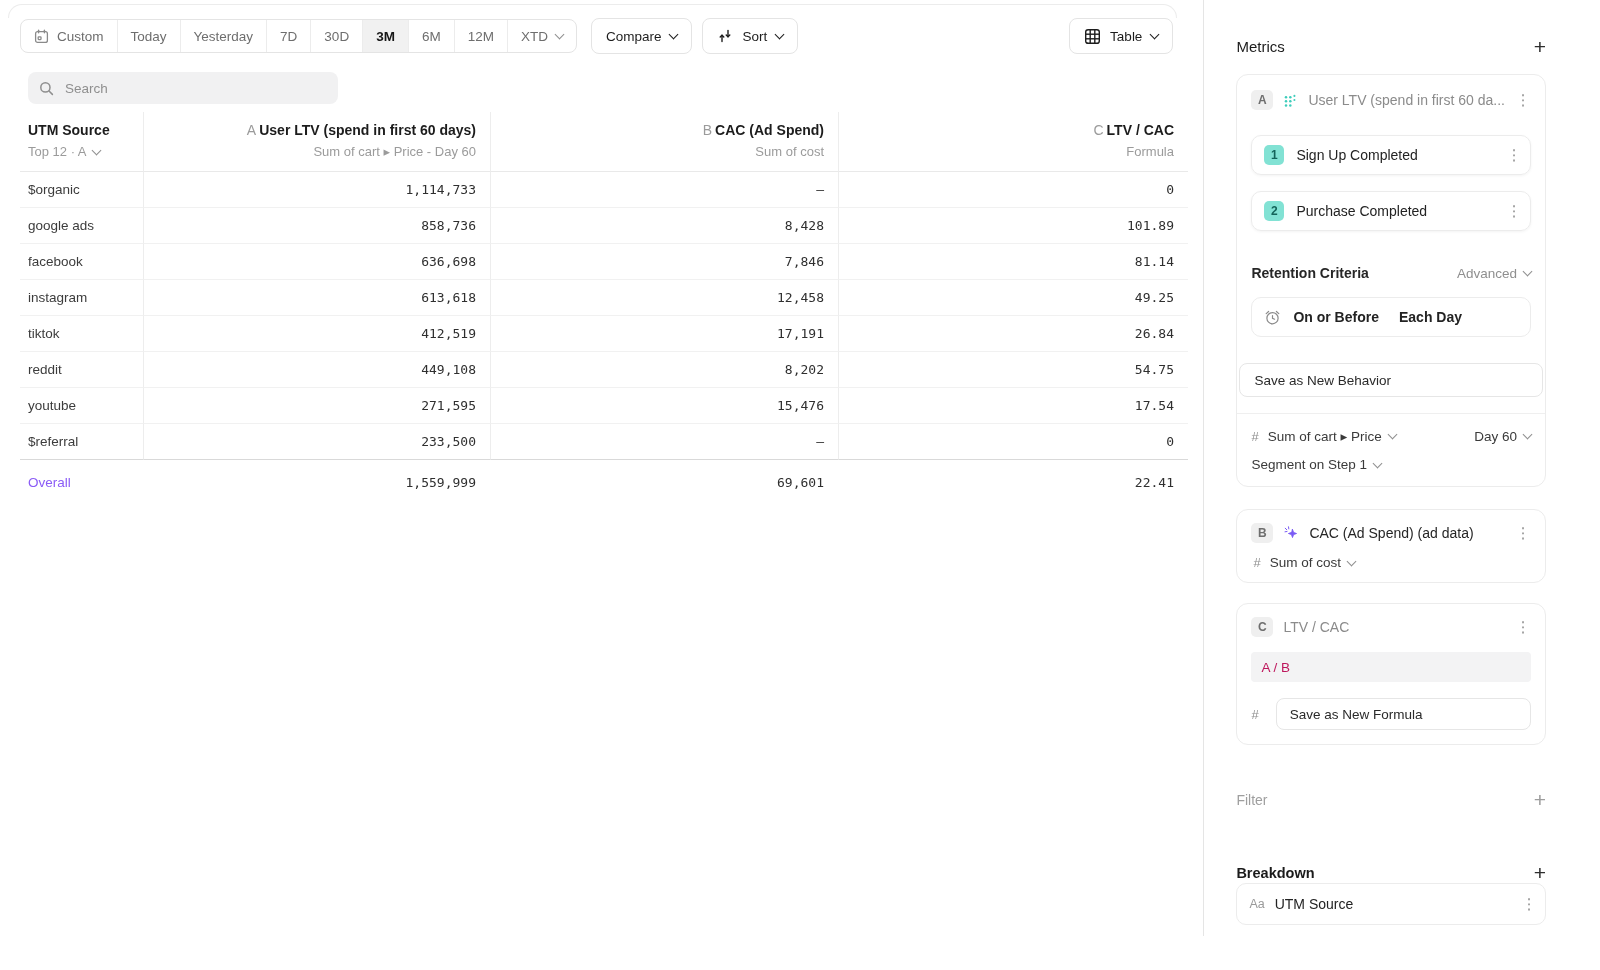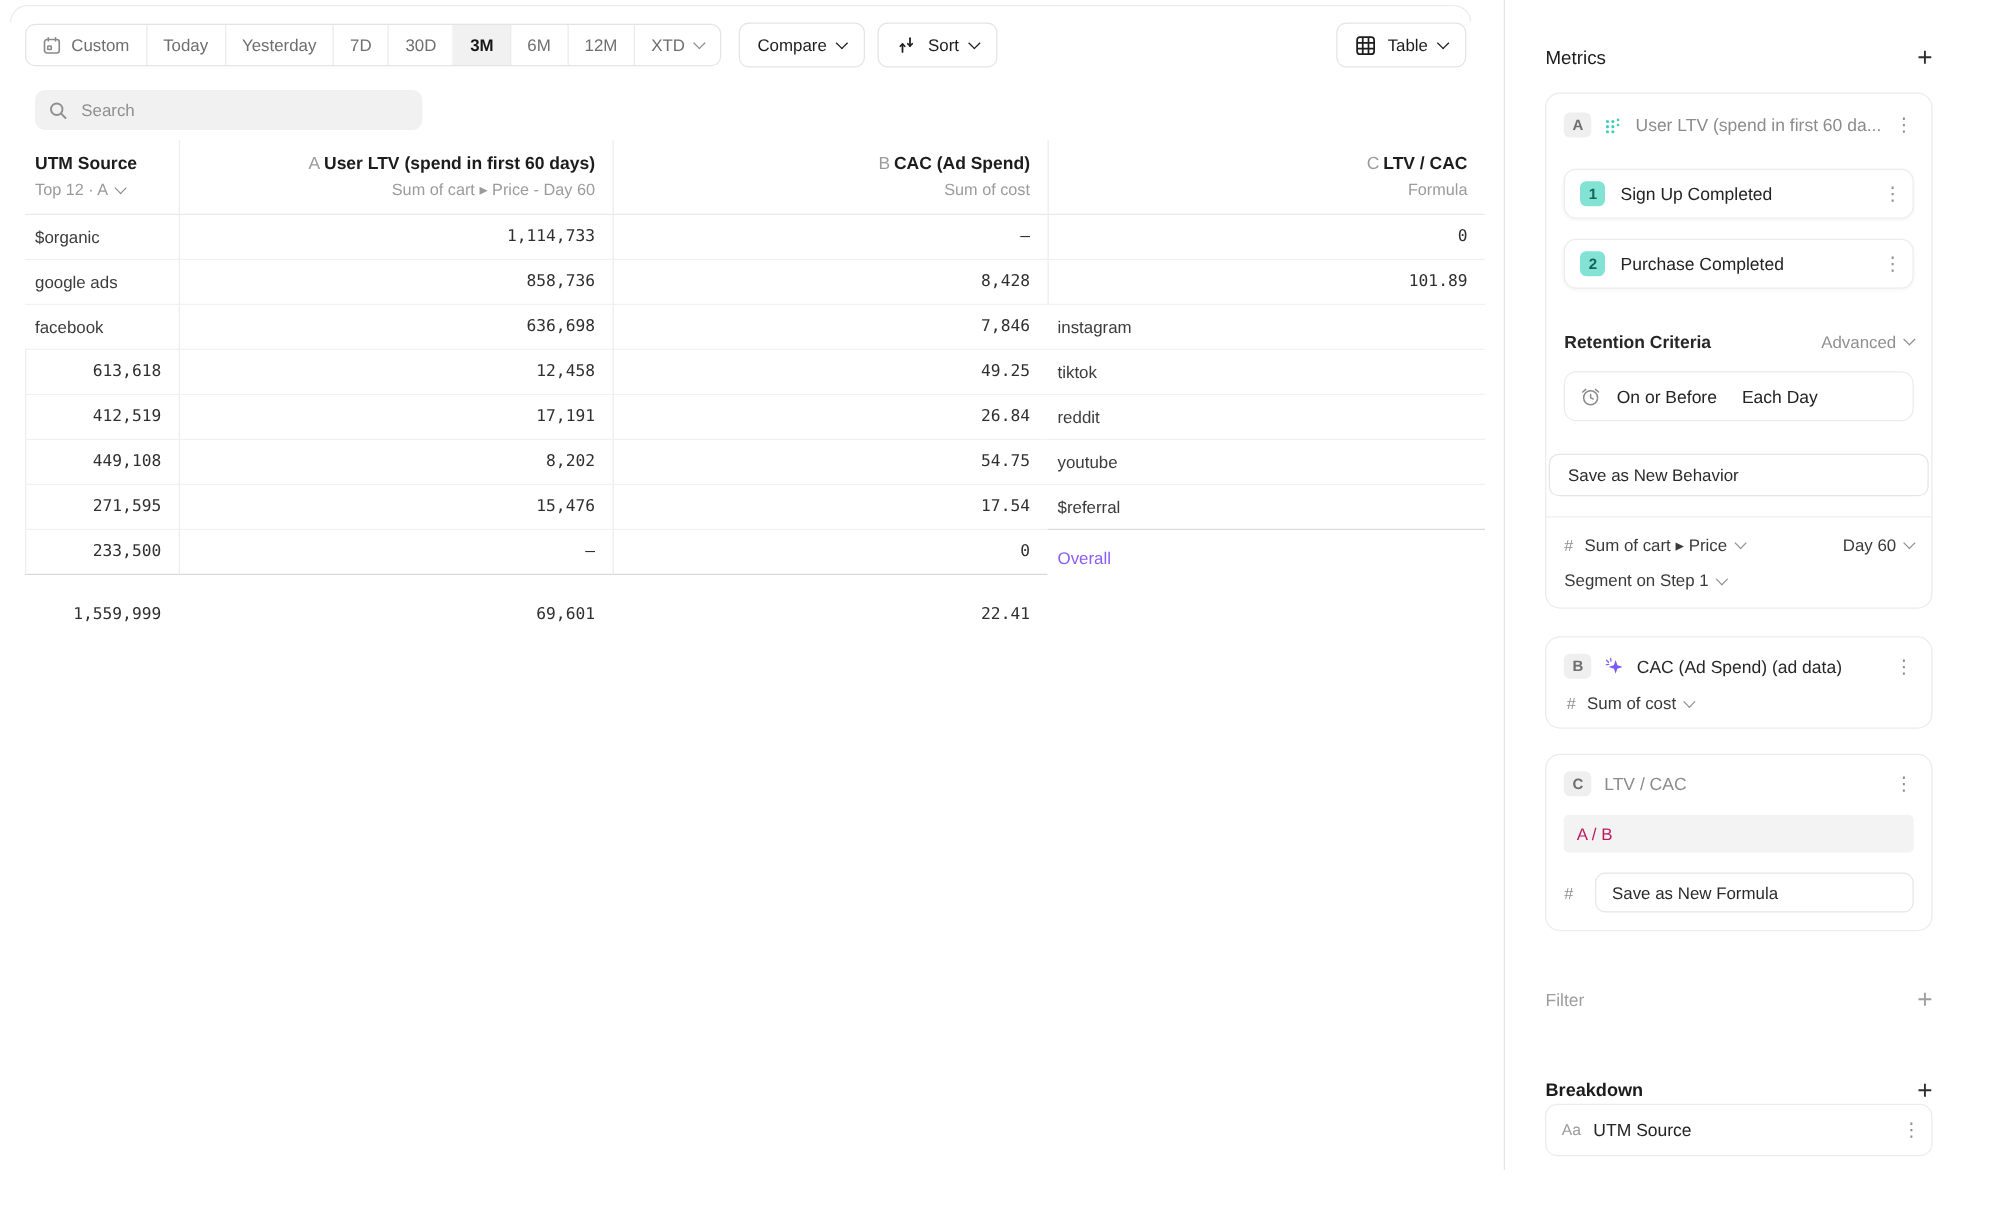--- a/index.html
+++ b/index.html
@@ -77,21 +77,21 @@
   .step { display:flex; align-items:center; gap:12px; height:40px; margin-top:16px; padding:0 8px 0 12px;
     border:1px solid #ececec; border-radius:10px; box-shadow:0 1px 3px rgba(0,0,0,0.05); cursor:pointer; }
   .step.first { margin-top:22px; }
   .step-badge { width:20px; height:20px; border-radius:5px; background:#82e2d4; color:#14645a;
     font-size:12px; font-weight:bold; display:flex; align-items:center; justify-content:center; flex:none; }
   .step-label { flex:1; font-size:14px; color:#232323; }
   .retention { display:flex; justify-content:space-between; align-items:center; margin-top:34px; }
   .ret-title { font-size:14px; font-weight:bold; color:#262626; }
   .ret-mode { display:flex; align-items:center; gap:7px; font-size:13.5px; color:#8f8f8f; cursor:pointer; }
   .timing { display:flex; align-items:center; height:40px; margin-top:16px; padding:0 12px;
-    border:1px solid #ececec; border-radius:10px; cursor:pointer; }
+    border:1px solid #ececec; border-radius:10px; cursor:pointer;font-weight:bold; }
   .timing-label { font-size:14px; color:#232323; margin-left:12px; }
   .timing-value { font-size:14px; color:#232323; margin-left:20px; }
   .save-behavior { margin:26px -12px 0; height:34px; display:flex; align-items:center; padding:0 14px;
     border:1px solid #e6e6e6; border-radius:8px; background:#fff; font-size:13.5px; color:#2a2a2a; cursor:pointer; }
   .divA { margin:16px -14px 0; border-top:1px solid #efefef; }
   .measure-row { display:flex; align-items:center; gap:9px; margin-top:14px; font-size:13.5px; color:#3a3a3a; }
   .hash { color:#8f8f8f; font-size:13px; flex:none; }
   .drop { display:flex; align-items:center; gap:7px; cursor:pointer; }
   .window { margin-left:auto; }
   .segment-row { margin-top:13px; }
@@ -229,20 +229,21 @@
       <div class="cell num">0</div>
 
       <div class="cell lbl">google ads</div>
       <div class="cell num">858,736</div>
       <div class="cell num">8,428</div>
       <div class="cell num">101.89</div>
 
       <div class="cell lbl">facebook</div>
       <div class="cell num">636,698</div>
       <div class="cell num">7,846</div>
+      <div class="cell num">81.14</div>
 
       <div class="cell lbl">instagram</div>
       <div class="cell num">613,618</div>
       <div class="cell num">12,458</div>
       <div class="cell num">49.25</div>
 
       <div class="cell lbl">tiktok</div>
       <div class="cell num">412,519</div>
       <div class="cell num">17,191</div>
       <div class="cell num">26.84</div>

